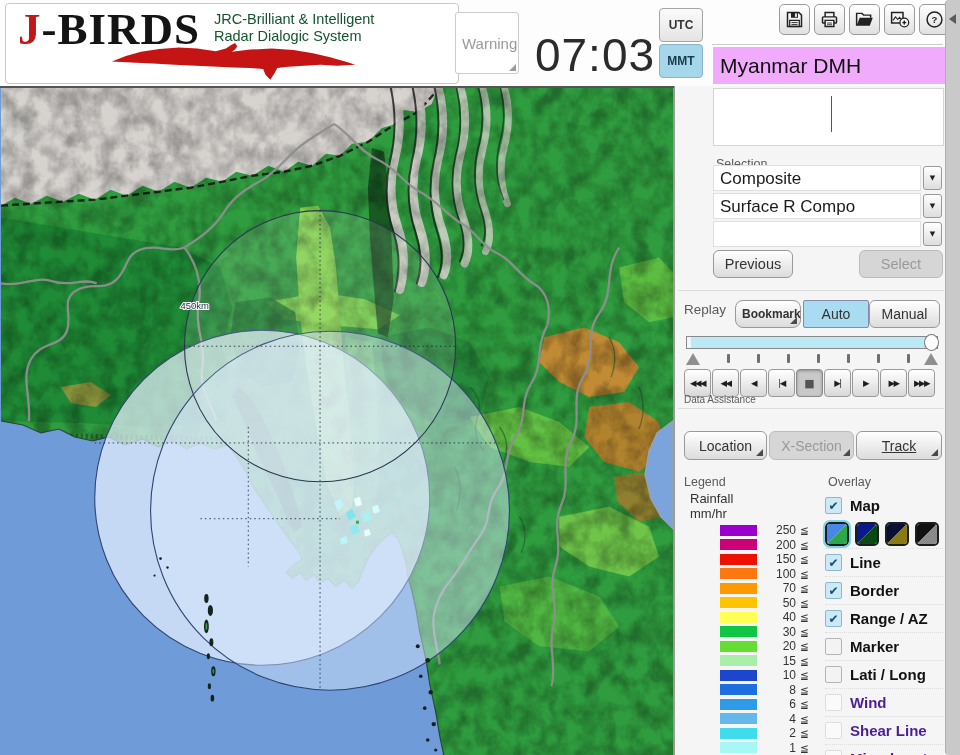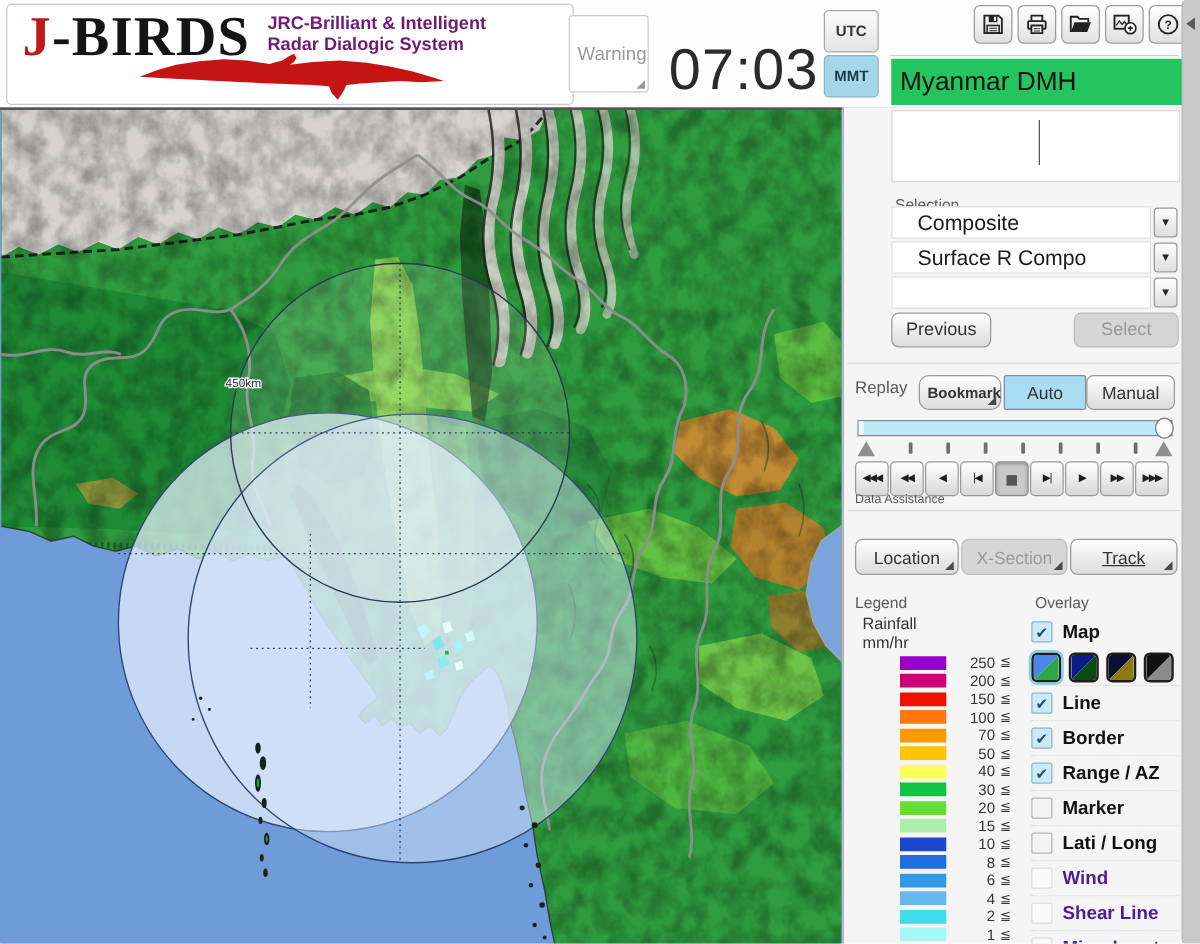--- a/index.html
+++ b/index.html
@@ -4,56 +4,56 @@
 <style>
   html,body{margin:0;padding:0;background:#fff;}
   #app{position:relative;width:960px;height:755px;overflow:hidden;background:#fff;
        font-family:"Liberation Sans",sans-serif;-webkit-font-smoothing:antialiased;}
   
   #header{position:absolute;left:0;top:0;width:945px;height:86px;background:#fdfdfd;border-bottom:1px solid #bbb;}
   #logo{position:absolute;left:5px;top:3px;width:452px;height:79px;border:1px solid #c9c9c9;border-radius:4px;background:#fff;}
   #logo-title{position:absolute;left:12px;top:0px;font-family:"Liberation Serif",serif;font-weight:700;font-size:45px;letter-spacing:1px;line-height:50px;}
   #logo-title .j{color:#c01818;}
   #logo-title .rest{color:#141414;}
-  #logo-sub{position:absolute;left:208px;top:7px;color:#701a75;font-weight:700;font-size:14.5px;line-height:16.5px;white-space:nowrap;}
+  #logo-sub{position:absolute;left:208px;top:7px;color:#14532d;font-weight:400;font-size:14.5px;line-height:16.5px;white-space:nowrap;}
   #eagle{position:absolute;left:4px;top:38px;}
   
   #warning-btn{position:absolute;left:455px;top:12px;width:64px;height:62px;background:#fff;border:1px solid #ccc;border-radius:3px;color:#999;font-size:15px;font-family:inherit;cursor:default;}
   .fold::after{content:"";position:absolute;right:3px;bottom:3px;width:0;height:0;border-left:7px solid transparent;border-bottom:7px solid #4a4a4a;}
   #warning-btn::after{content:"";position:absolute;right:2px;bottom:2px;border-left:7px solid transparent;border-bottom:7px solid #9a9a9a;}
   
   #clock{position:absolute;left:516px;top:0;width:158px;text-align:center;}
   #clock .time{font-size:46px;color:#2b2b2b;line-height:54px;letter-spacing:1px;margin-top:28px;}
   #clock .date{font-size:23px;color:#3a3a3a;line-height:26px;white-space:nowrap;}
   
   #tz{position:absolute;left:659px;top:8px;width:44px;}
   .tzbtn{display:block;width:44px;height:34px;border:1px solid #a5a5a5;border-radius:4px;font-weight:700;font-size:12px;color:#333;background:linear-gradient(#fbfbfb,#e4e4e4);font-family:inherit;padding:0;margin-bottom:2px;}
   .tzbtn.on{background:#a5d6ea;border-color:#8ab4c8;color:#173a4c;}
   
   #toolbar{position:absolute;left:779px;top:4px;display:flex;gap:4px;}
   .tbtn{width:31px;height:31px;border:1px solid #9a9a9a;border-radius:5px;background:linear-gradient(#ffffff,#e0e0e0);display:flex;align-items:center;justify-content:center;padding:0;}
   #hdr-divider{position:absolute;left:712px;top:44px;width:231px;height:1px;background:#ccc;}
-  #station{position:absolute;left:713px;top:47px;width:230px;height:37px;background:#22c55e;font-size:21px;color:#111;line-height:37px;padding-left:7px;}
+  #station{position:absolute;left:713px;top:47px;width:230px;height:37px;background:#f0abfc;font-size:21px;color:#111;line-height:37px;padding-left:7px;}
   
   #map-wrap{position:absolute;left:0;top:86px;width:674px;height:669px;border-top:2px solid #555;box-sizing:border-box;background:#6f9bd9;}
   
   #zoomctl{position:absolute;left:675px;top:88px;width:35px;height:201px;background:#efefef;border:1px solid #a0a0a0;border-radius:4px;box-sizing:border-box;}
   .zbtn{position:absolute;left:2px;width:29px;height:29px;border:1px solid #999;border-radius:4px;background:linear-gradient(#fff,#e2e2e2);padding:0;display:flex;align-items:center;justify-content:center;}
   #zoom-in{top:2px;} #zoom-out{bottom:2px;}
   #ztrack{position:absolute;left:0;top:33px;width:33px;height:133px;}
   #zline{position:absolute;left:16px;top:2px;width:2px;height:128px;background:#a8a8a8;}
   #zhandle{position:absolute;left:4px;top:108px;width:25px;height:12px;border:1px solid #999;border-radius:2px;background:linear-gradient(#fafafa,#d8d8d8 45%,#efefef);}
   
   #sidebar{position:absolute;left:674px;top:86px;width:271px;height:669px;background:#f5f5f5;border-left:1px solid #9a9a9a;box-sizing:border-box;}
   #cmdbox{position:absolute;left:38px;top:2px;width:229px;height:56px;background:#fff;border:1px solid #d5d5d5;}
   #caret{position:absolute;left:117px;top:7px;width:1px;height:36px;background:#555;}
   .plabel{color:#5a5a5a;font-size:12.5px;}
   #sel-label{position:absolute;left:41px;top:71px;}
   .selrow{position:absolute;left:38px;width:229px;height:26px;}
-  .selfield{position:absolute;left:0;top:0;width:208px;height:26px;background:#fff;border:1px solid #e0e0e0;font-size:17px;color:#1a1a1a;line-height:26px;padding-left:20px;box-sizing:border-box;}
+  .selfield{position:absolute;left:0;top:0;width:208px;height:26px;background:#fff;border:1px solid #e0e0e0;font-size:17px;color:#1a1a1a;line-height:26px;padding-left:6px;box-sizing:border-box;}
   .selarrow{position:absolute;right:0;top:1px;width:19px;height:24px;border:1px solid #999;border-radius:3px;background:linear-gradient(#fff,#ddd);font-size:7px;color:#222;display:flex;align-items:center;justify-content:center;font-family:"DejaVu Sans",sans-serif;padding:0;}
   #selrow0{top:79px;} #selrow1{top:107px;} #selrow2{top:135px;}
   .pushbtn{border:1px solid #999;border-radius:6px;background:linear-gradient(#ffffff,#dcdcdc);font-size:14.5px;color:#333;font-family:inherit;position:absolute;}
   #prev-btn{left:38px;top:164px;width:80px;height:28px;}
   #select-btn{left:184px;top:164px;width:84px;height:28px;}
   .btn-disabled{background:#d6d6d6 !important;border-color:#bbb !important;color:#999 !important;}
   .sep{position:absolute;left:3px;width:266px;height:1px;background:#dcdcdc;}
   #sep1{top:204px;} #sep2{top:322px;}
   
   #replay-label{position:absolute;left:9px;top:216px;font-size:13.5px;}

